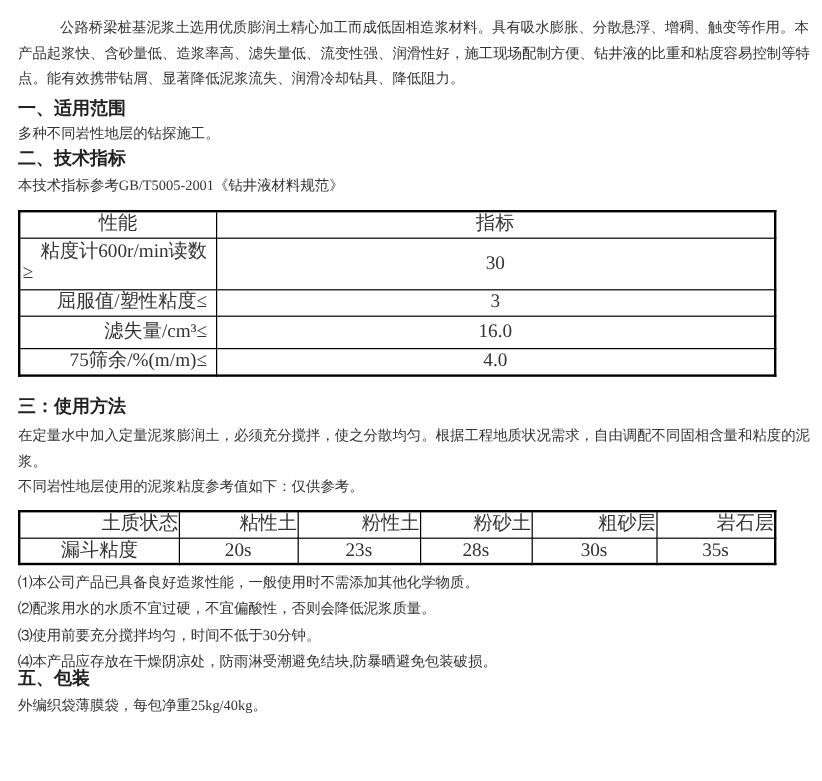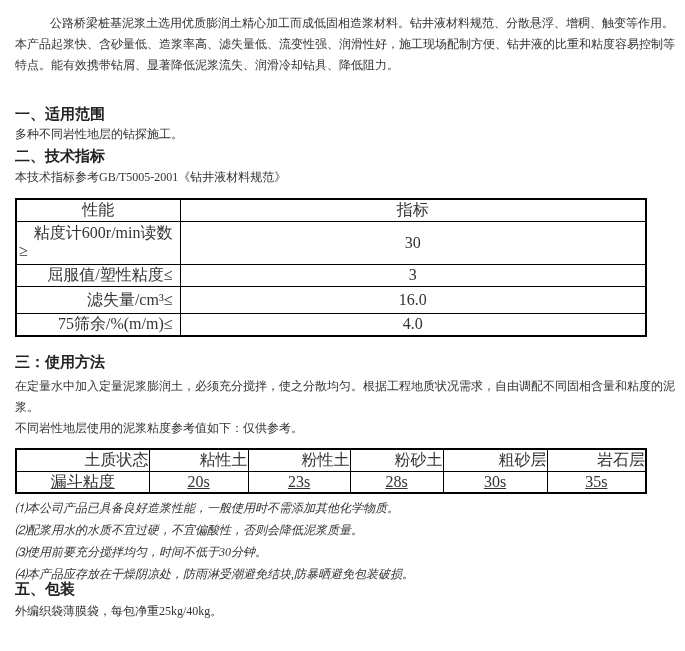--- a/index.html
+++ b/index.html
@@ -15,21 +15,21 @@
     font-family:"Liberation Serif","DejaVu Serif",serif;
     font-size:12px;line-height:21px;color:var(--text-color);
   }
   .page{width:685px;padding:13px 10px 0 15px;}
   .intro{text-indent:35px;}
   h2.sec{
     font-size:15px;line-height:20px;font-weight:bold;
     color:var(--heading-color);
     font-family:"Liberation Sans","DejaVu Sans",sans-serif;
   }
-  .h-scope{margin-top:28px;}
+  .h-scope{margin-top:5px;}
   .p-scope{margin-top:0;}
   .h-specs{margin-top:1px;}
   .p-specs{margin-top:1px;}
   table{
     border-collapse:collapse;table-layout:fixed;width:630px;
     border:2px solid var(--border-color);
   }
   td,th{
     border:1px solid var(--border-color);
     font-size:16px;line-height:18px;font-weight:normal;
@@ -44,33 +44,33 @@
   .spec-table tr.r2 td{height:27px;}
   .spec-table tr.r3 td{height:23px;}
   .prop2{padding:2px 0 0 0 !important;vertical-align:top;}
   .prop2 .prop-main{text-align:right;padding-right:7px;}
   .prop2 .prop-op{text-align:left;padding-left:2px;}
   .h-usage{margin-top:15px;}
   .p-usage1{margin-top:4px;}
   .p-usage2{margin-top:0;}
   .visc-table{margin-top:9px;}
   .visc-table th{height:22px;text-align:right;}
-  .visc-table td{height:22px;text-align:center;text-decoration:underline;}
+  .visc-table td{height:22px;text-align:center;}
   .h-notes{margin-top:15px;}
   .notes{margin-top:3px;}
-  .notes p{line-height:22px;font-style:italic;}
+  .notes p{line-height:22px;}
   .h-pack{margin-top:-6px;}
   .p-pack{margin-top:2px;}
 </style>
 </head>
 <body>
 
 <div class="page">
 
-  <p class="intro">公路桥梁桩基泥浆土选用优质膨润土精心加工而成低固相造浆材料。钻井液材料规范、分散悬浮、增稠、触变等作用。本产品起浆快、含砂量低、造浆率高、滤失量低、流变性强、润滑性好，施工现场配制方便、钻井液的比重和粘度容易控制等特点。能有效携带钻屑、显著降低泥浆流失、润滑冷却钻具、降低阻力。</p>
+  <p class="intro">公路桥梁桩基泥浆土选用优质膨润土精心加工而成低固相造浆材料。具有吸水膨胀、分散悬浮、增稠、触变等作用。本产品起浆快、含砂量低、造浆率高、滤失量低、流变性强、润滑性好，施工现场配制方便、钻井液的比重和粘度容易控制等特点。能有效携带钻屑、显著降低泥浆流失、润滑冷却钻具、降低阻力。</p>
 
   <h2 class="sec h-scope">一、适用范围</h2>
   <p class="p-scope">多种不同岩性地层的钻探施工。</p>
 
   <h2 class="sec h-specs">二、技术指标</h2>
   <p class="p-specs">本技术指标参考GB/T5005-2001《钻井液材料规范》</p>
 
   <table class="spec-table">
     <colgroup>
         <col style="width:164px">

